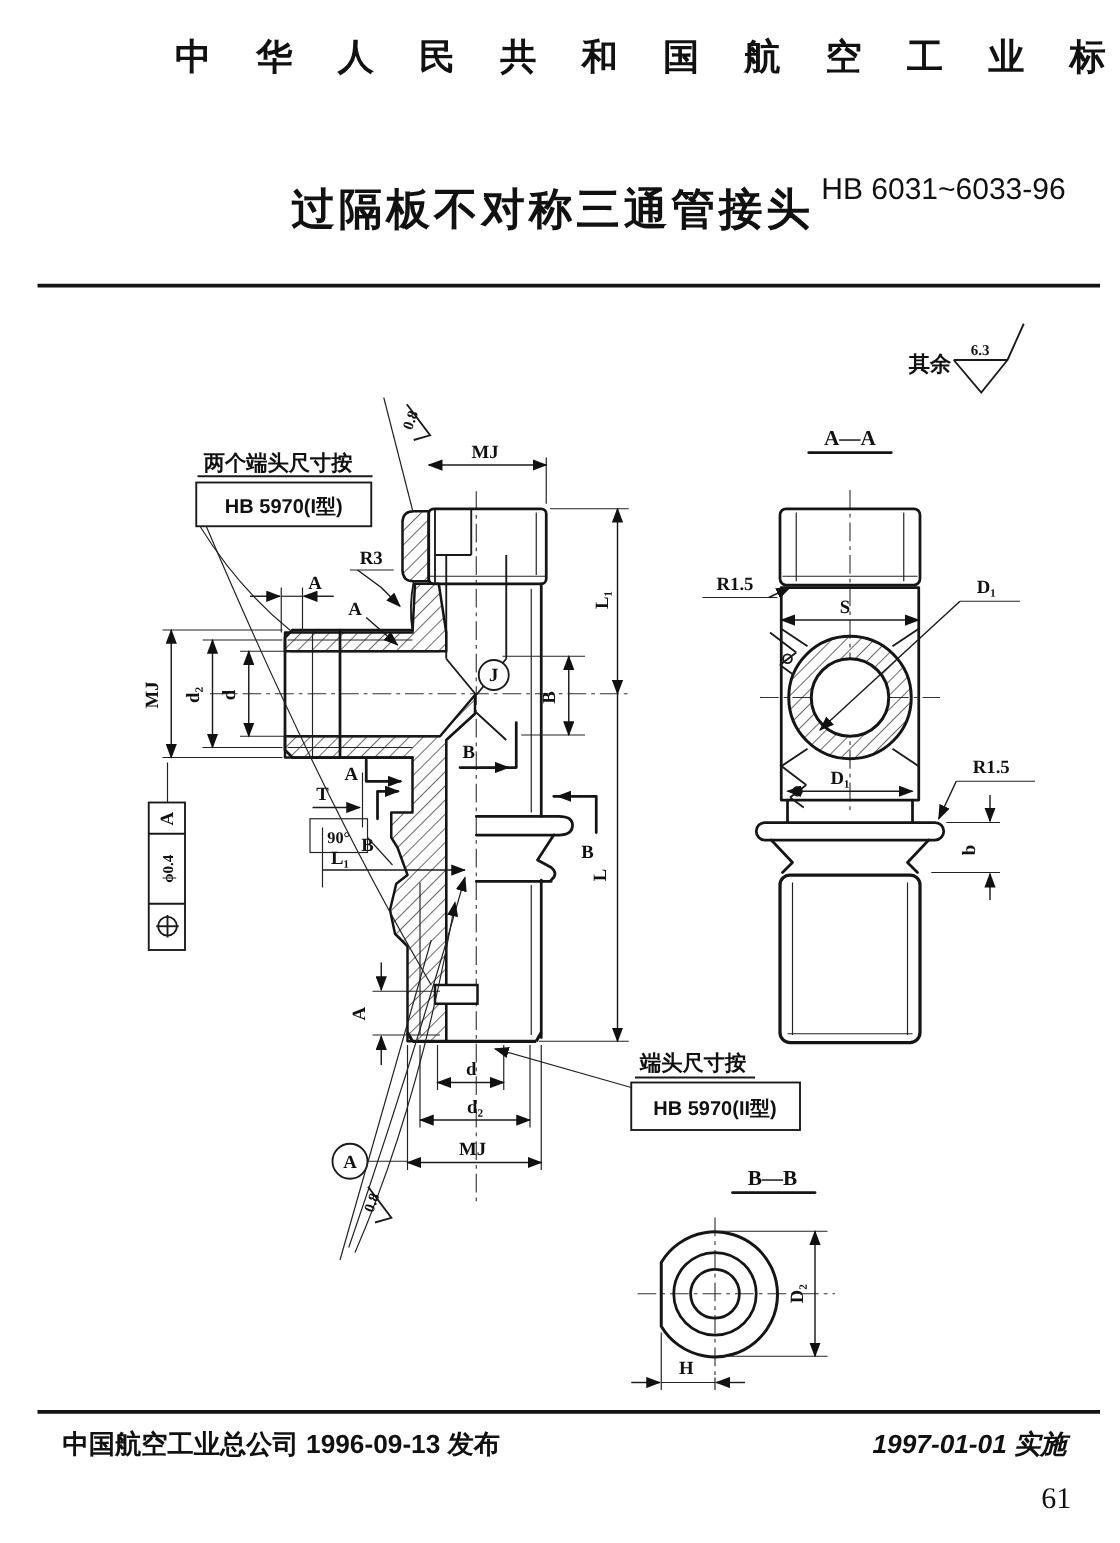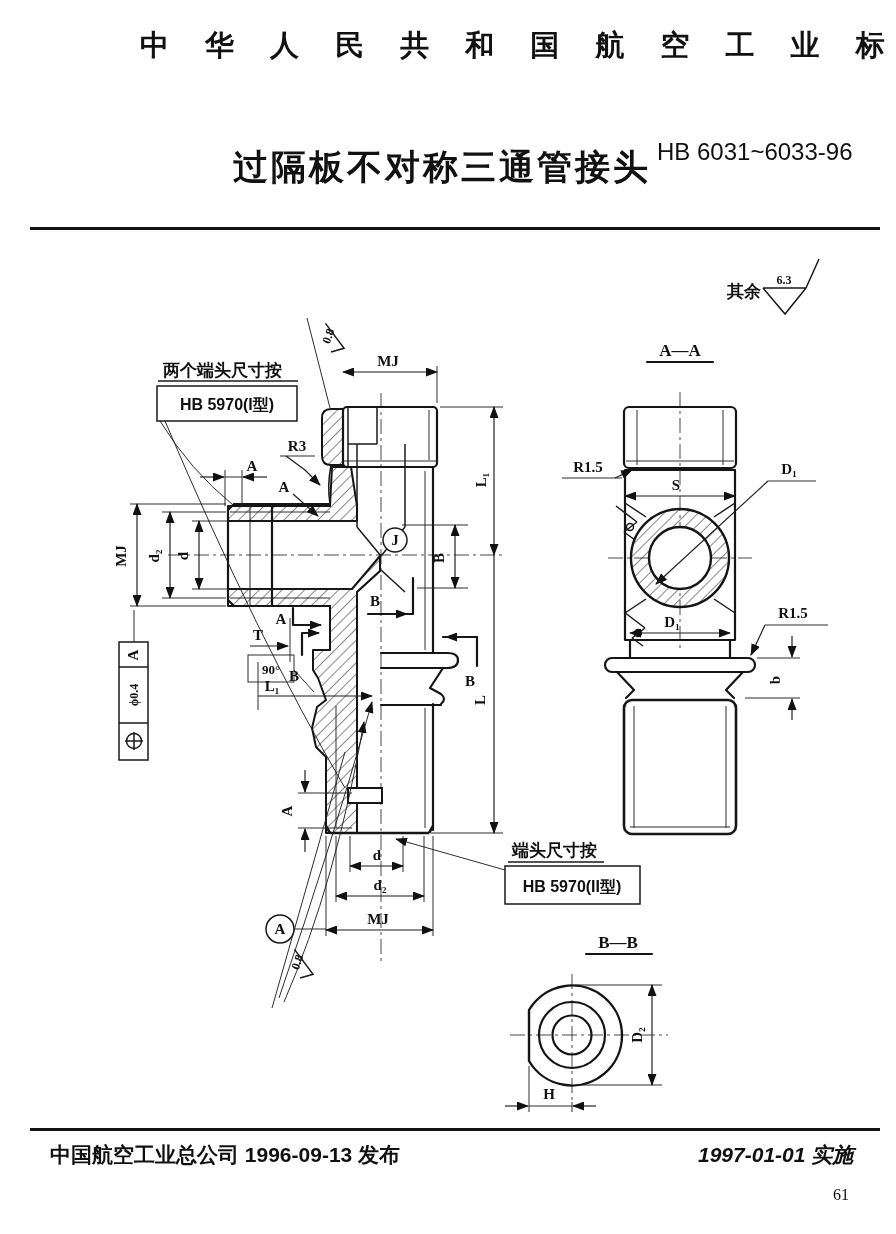--- a/index.html
+++ b/index.html
@@ -7,21 +7,21 @@
         font-family:"Liberation Sans",sans-serif;color:#111;}
   .abs{position:absolute;}
   .hdr-title{top:26px;left:140px;font-size:29px;font-weight:bold;letter-spacing:14px;white-space:nowrap;}
   .hdr-sub{top:128px;left:233px;font-size:35px;font-weight:bold;letter-spacing:3px;white-space:nowrap;margin-top:16px;}
   .hdr-std{top:138px;left:657px;font-size:24px;font-weight:normal;font-family:"Liberation Sans",sans-serif;white-space:nowrap;}
   .rule{left:30px;width:850px;height:3px;background:#141414;}
   .rule-top{top:227px;}
   .rule-bot{top:1128px;}
   .ft-left{top:1141px;left:50px;font-size:21px;font-weight:bold;white-space:nowrap;}
   .ft-right{top:1141px;left:698px;font-size:21px;font-weight:bold;white-space:nowrap;font-style:italic;}
-  .pageno{top:1186px;left:833px;font-size:16px;font-family:"Liberation Serif",serif;}
+  .pageno{top:1186px;left:833px;font-size:24px;font-family:"Liberation Serif",serif;}
   svg{position:absolute;top:240px;left:0;}
   svg text{fill:#111;}
   .lbl{font-family:"Liberation Serif",serif;font-weight:bold;font-size:15px;text-anchor:middle;}
   .lbl-sm{font-family:"Liberation Serif",serif;font-weight:bold;font-size:12px;text-anchor:middle;}
   .lbl-cn{font-family:"Liberation Sans",sans-serif;font-weight:bold;font-size:17px;text-anchor:start;}
   .lbl-box{font-family:"Liberation Sans",sans-serif;font-weight:bold;font-size:16px;text-anchor:middle;}
   .ttl{font-family:"Liberation Serif",serif;font-weight:bold;font-size:17px;text-anchor:middle;}
   .ol{stroke:#151515;stroke-width:2.2;fill:none;stroke-linecap:round;stroke-linejoin:round;}
   .ol3{stroke:#151515;stroke-width:2.6;fill:none;stroke-linejoin:round;}
   .md{stroke:#1a1a1a;stroke-width:1.5;fill:none;}

